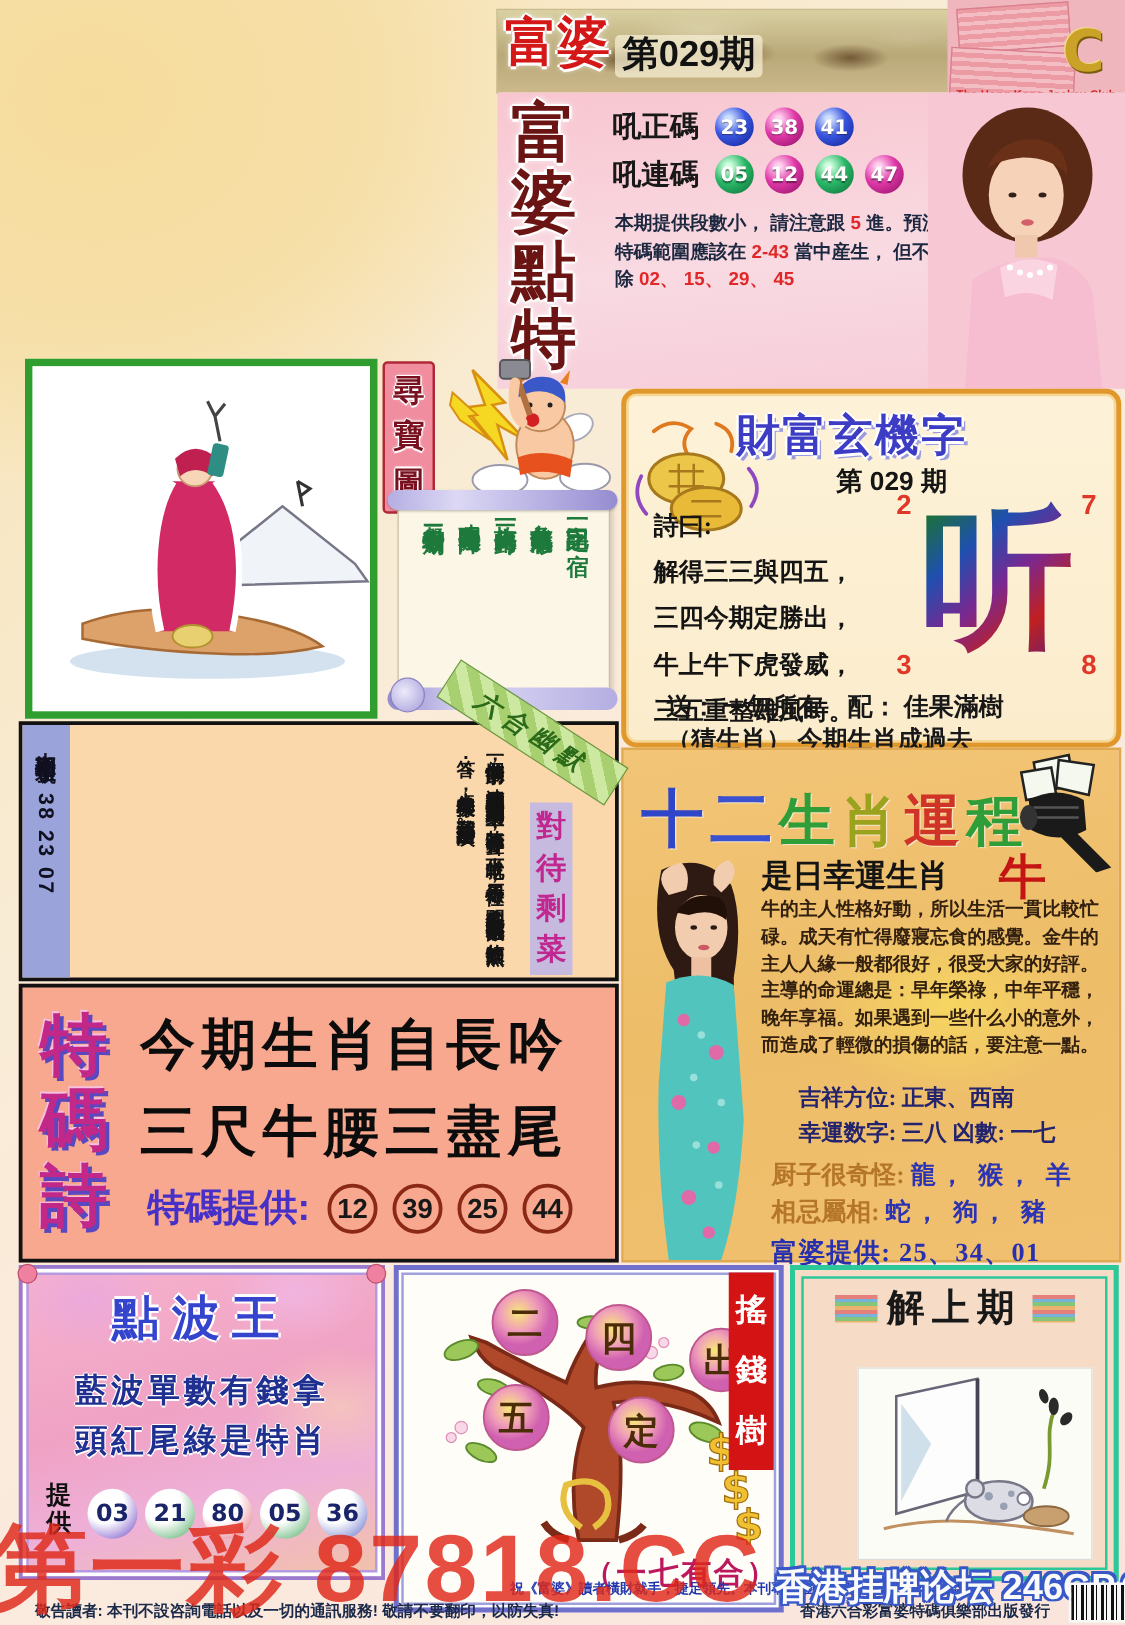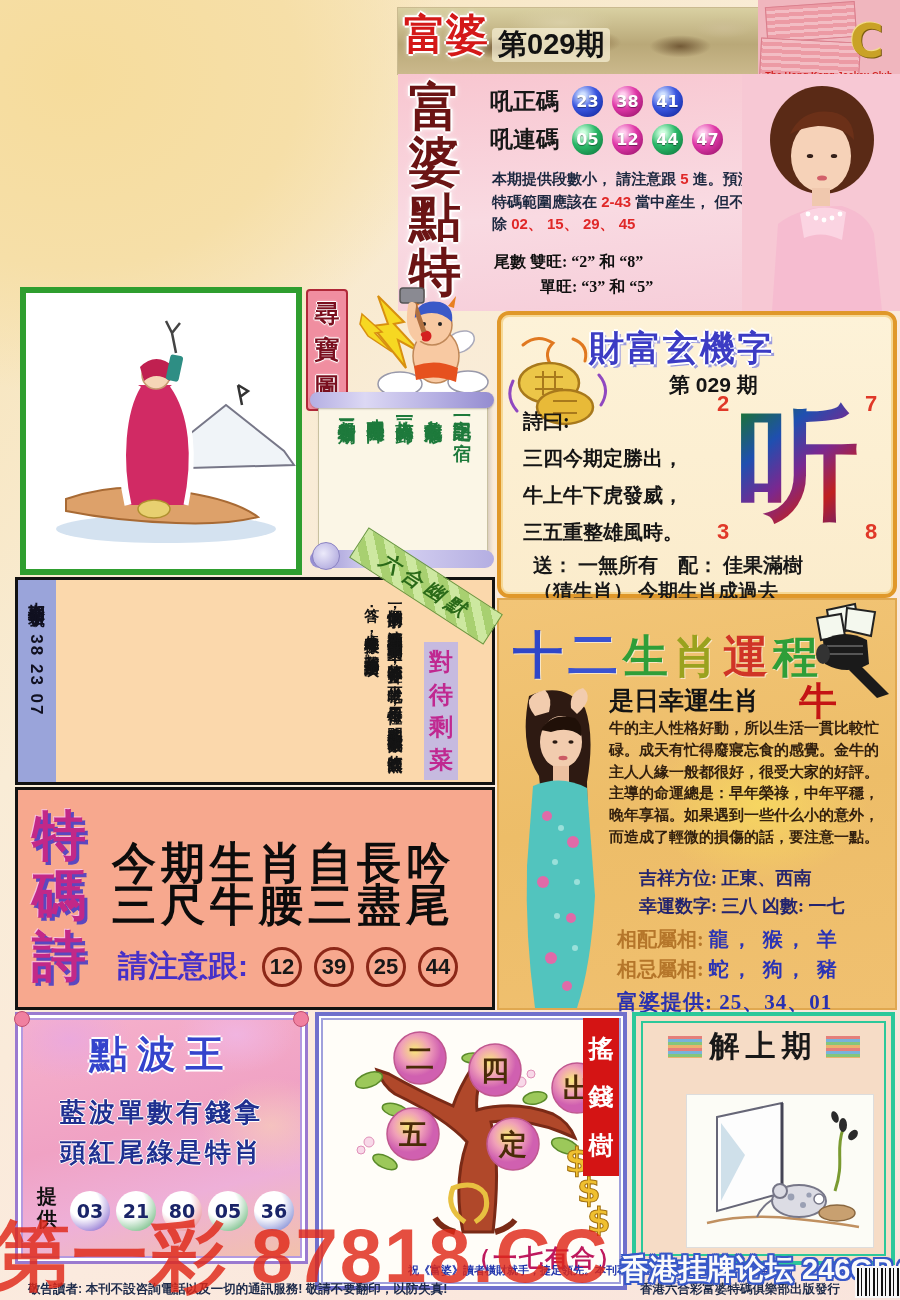--- a/index.html
+++ b/index.html
@@ -127,21 +127,21 @@
   .lh-topic div{font-size:24px;font-weight:900;color:#c02890;line-height:1;font-family:"Liberation Serif","DejaVu Serif",serif;}
   .lh-joke{position:absolute;right:86px;top:16px;width:262px;height:178px;writing-mode:vertical-rl;
     font-family:"Liberation Serif","DejaVu Serif",serif;font-size:15px;font-weight:700;color:#141414;
     line-height:1.55;letter-spacing:1px;}
 
   
   .tema{left:15px;top:787px;width:480px;height:223px;box-sizing:border-box;border:3px solid #121212;background:#f7a88e;}
   .tm-title{position:absolute;left:14px;top:16px;}
   .tm-title div{font-size:54px;font-weight:900;color:#c22888;line-height:1.12;font-family:"Liberation Serif","DejaVu Serif",serif;
     text-shadow:3px 3px 0 #5a48c0,-1px -1px 0 #f8c0e0;}
-  .tm-l1{position:absolute;left:94px;top:16px;font-size:44px;font-weight:900;color:#0c0c0c;letter-spacing:5px;margin-top:28px;}
+  .tm-l1{position:absolute;left:94px;top:16px;font-size:44px;font-weight:900;color:#0c0c0c;letter-spacing:5px;}
   .tm-l2{position:absolute;left:94px;top:86px;font-size:44px;font-weight:900;color:#0c0c0c;letter-spacing:5px;}
   .tm-prov{position:absolute;left:100px;top:156px;display:flex;align-items:center;}
   .tm-prov .lab{font-size:30px;font-weight:900;color:#4630c8;margin-right:8px;}
   .cnum{width:40px;height:40px;border:3px solid #8c2818;border-radius:50%;display:flex;align-items:center;justify-content:center;
     font-size:22px;font-weight:800;color:#181818;margin:0 6px;box-sizing:border-box;}
 
   
   .dianbo{left:15px;top:1012px;width:293px;height:252px;box-sizing:border-box;border:3px solid #9a7ad0;
     box-shadow:inset 0 0 0 3px #fff,inset 0 0 0 5px #b49ae0;
     background:
@@ -229,24 +229,20 @@
     <div class="ballrow brow2">
       <span class="blabel serif">吼連碼</span>
       <span class="ball b-grn">05</span>
       <span class="ball b-mag">12</span>
       <span class="ball b-grn">44</span>
       <span class="ball b-mag">47</span>
     </div>
     <div class="abs tips">
       <span>本期提供段數小， 請注意跟 </span><span class="red">5</span><span> 進。預測本特碼範圍應該在 </span><span class="red">2-43</span><span> 當中産生， 但不排除 </span><span class="red">02、 15、 29、 45</span>
     </div>
-    <div class="abs weishu serif">
-      <div>尾數 雙旺: “2” 和 “8”</div>
-      <div class="indent">單旺: “3” 和 “5”</div>
-    </div>
     <div class="abs model1">
       <svg width="158" height="237" viewBox="0 0 158 237">
         <rect width="158" height="237" fill="#f7c8d4"></rect>
         <ellipse cx="80" cy="66" rx="52" ry="54" fill="#5a2a16"></ellipse>
         <ellipse cx="79" cy="82" rx="30" ry="36" fill="#f6d2b8"></ellipse>
         <path d="M48 60 Q60 34 90 38 Q112 42 112 66 Q100 52 76 52 Q58 54 48 60 Z" fill="#6b3018"></path>
         <ellipse cx="68" cy="82" rx="3.2" ry="2" fill="#33201a"></ellipse>
         <ellipse cx="92" cy="82" rx="3.2" ry="2" fill="#33201a"></ellipse>
         <ellipse cx="80" cy="104" rx="5" ry="2.6" fill="#d2606a"></ellipse>
         <rect x="70" y="114" width="18" height="18" fill="#f0c8ae"></rect>
@@ -331,20 +327,21 @@
         <ellipse cx="46" cy="52" rx="30" ry="20" fill="#ecc648" stroke="#a8791c" stroke-width="2.5"></ellipse>
         <path d="M32 46 H60 M32 58 H60 M40 40 V64 M52 40 V64" stroke="#a8791c" stroke-width="2"></path>
         <ellipse cx="62" cy="76" rx="28" ry="17" fill="#e8ba38" stroke="#a8791c" stroke-width="2.5"></ellipse>
         <path d="M50 70 H74 M50 82 H74" stroke="#a8791c" stroke-width="2"></path>
       </svg>
     </div>
     <div class="title serif">財富玄機字</div>
     <div class="issue2">第 029 期</div>
     <div class="poem serif">
       <div>詩曰:</div>
+      <div>解得三三與四五，</div>
       <div>三四今期定勝出，</div>
       <div>牛上牛下虎發威，</div>
       <div>三五重整雄風時。</div>
     </div>
     <div class="big serif">听</div>
     <span class="corner" style="left:216px;top:76px;">2</span>
     <span class="corner" style="left:364px;top:76px;">7</span>
     <span class="corner" style="left:216px;top:204px;">3</span>
     <span class="corner" style="left:364px;top:204px;">8</span>
     <div class="song serif">送： 一無所有　配： 佳果滿樹</div>
@@ -368,21 +365,21 @@
         <ellipse cx="26" cy="52" rx="7" ry="10" fill="#333"></ellipse>
       </svg>
     </div>
     <div class="bullblob"></div>
     <div class="sx-lucky serif">是日幸運生肖</div>
     <div class="sx-animal serif">牛</div>
     <div class="sx-body serif">牛的主人性格好動，所以生活一貫比較忙碌。成天有忙得廢寢忘食的感覺。金牛的主人人緣一般都很好，很受大家的好評。主導的命運總是：早年榮祿，中年平穩，晚年享福。如果遇到一些什么小的意外，而造成了輕微的損傷的話，要注意一點。</div>
     <div class="sx-line sx-fang serif">吉祥方位: 正東、西南</div>
     <div class="sx-line sx-shu serif">幸運数字: 三八 凶數: 一七</div>
     <div class="sx-line sx-match serif">
-      <span class="lab">相配屬相: </span><span class="val">龍， 猴， 羊</span>
+      <span class="lab">厨子很奇怪: </span><span class="val">龍， 猴， 羊</span>
     </div>
     <div class="sx-line sx-avoid serif">
       <span class="lab">相忌屬相: </span><span class="val">蛇， 狗， 豬</span>
     </div>
     <div class="sx-line sx-prov serif">富婆提供: 25、34、01</div>
     <div class="model2">
       <svg width="108" height="326" viewBox="0 0 108 326">
         <path d="M30 10 Q64 -6 86 22 Q96 50 88 96 L90 200 Q70 210 52 200 L40 90 Q20 60 30 10 Z" fill="#2e1a12"></path>
         <ellipse cx="62" cy="56" rx="21" ry="26" fill="#f2ccae"></ellipse>
         <path d="M42 44 Q52 26 76 32 Q84 38 82 50 Q70 40 52 46 Z" fill="#201008"></path>
@@ -429,21 +426,21 @@
 
   <div class="abs tema">
     <div class="tm-title">
       <div>特</div>
       <div>碼</div>
       <div>詩</div>
     </div>
     <div class="tm-l1 serif">今期生肖自長吟</div>
     <div class="tm-l2 serif">三尺牛腰三盡尾</div>
     <div class="tm-prov">
-      <span class="lab">請注意跟:</span>
+      <span class="lab">特碼提供:</span>
       <span class="cnum">12</span>
       <span class="cnum">39</span>
       <span class="cnum">25</span>
       <span class="cnum">44</span>
     </div>
   </div>
 
   <div class="abs dianbo">
     <div class="db-dot" style="left:-4px;top:-4px;"></div>
     <div class="db-dot" style="right:-4px;top:-4px;"></div>

